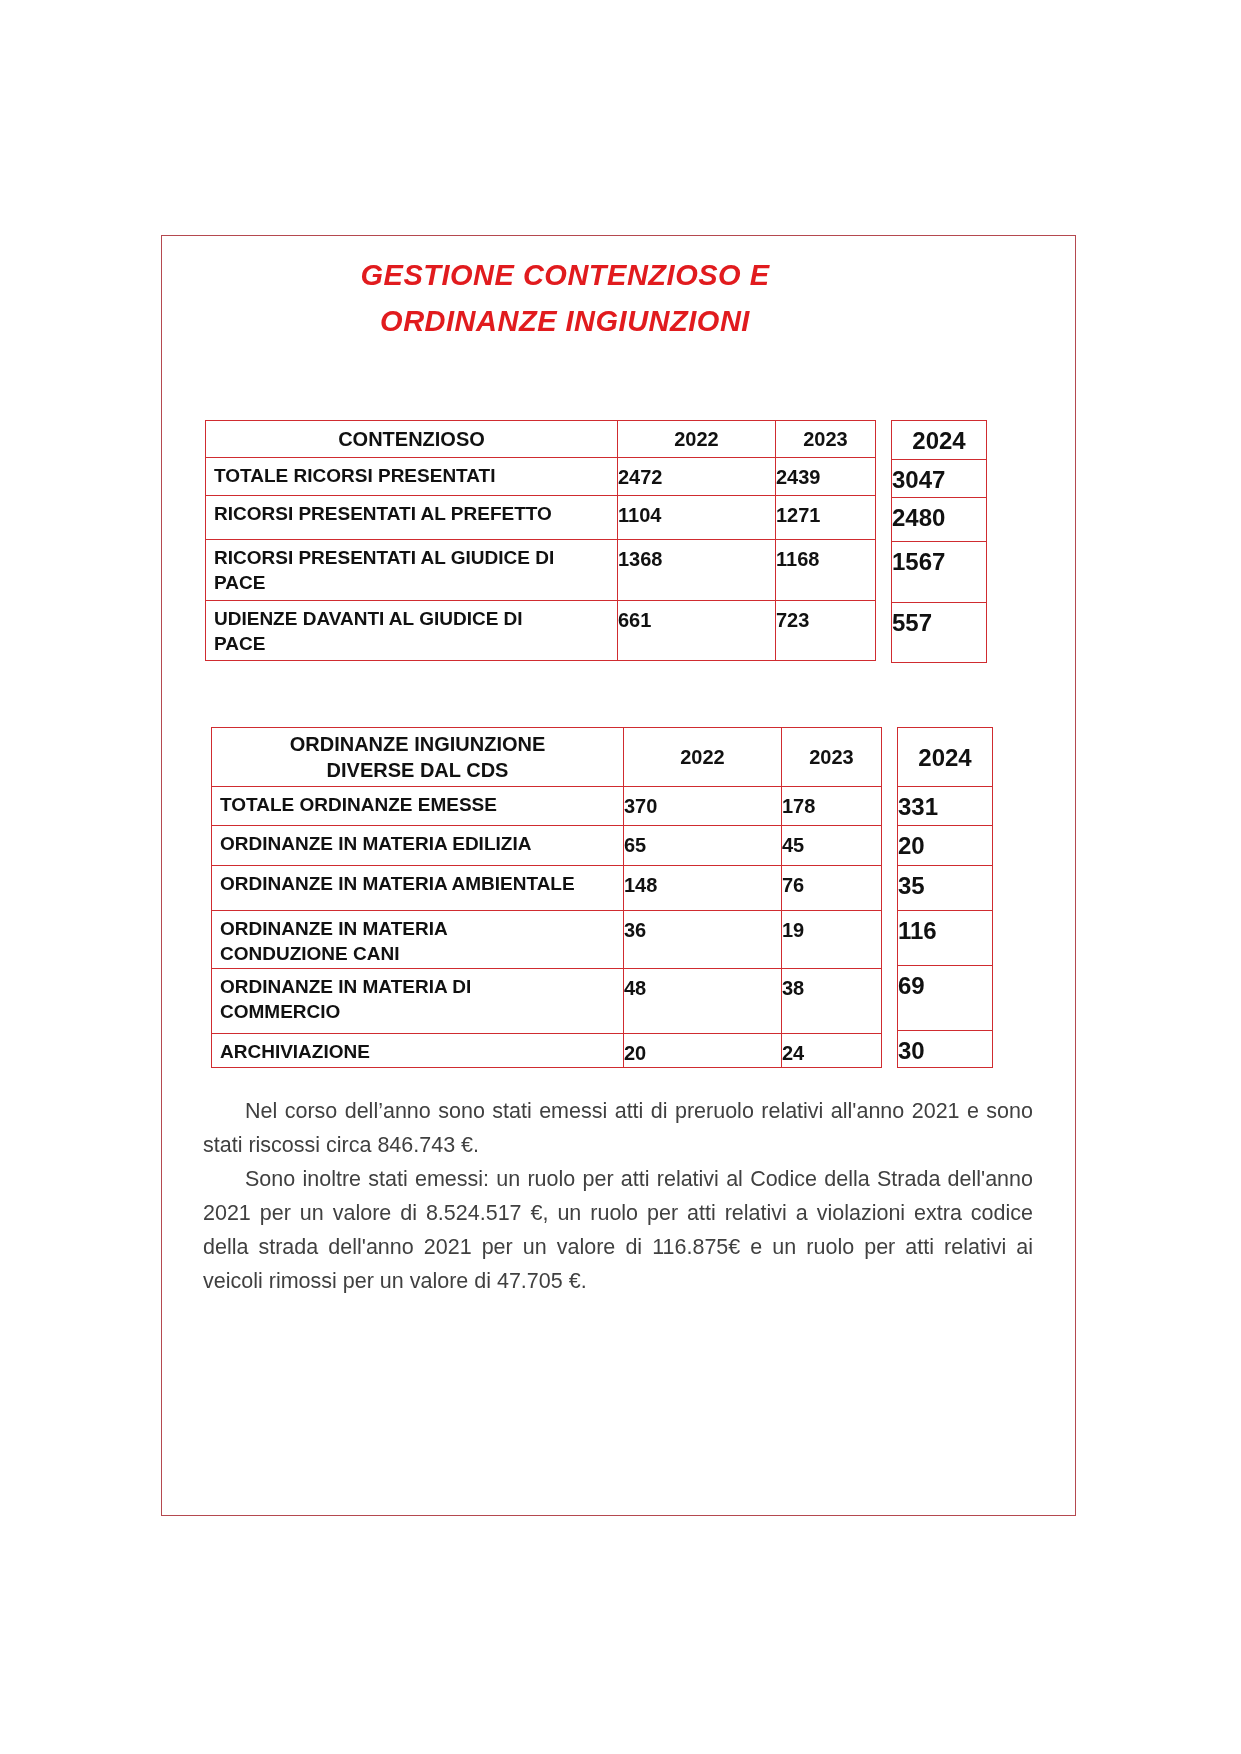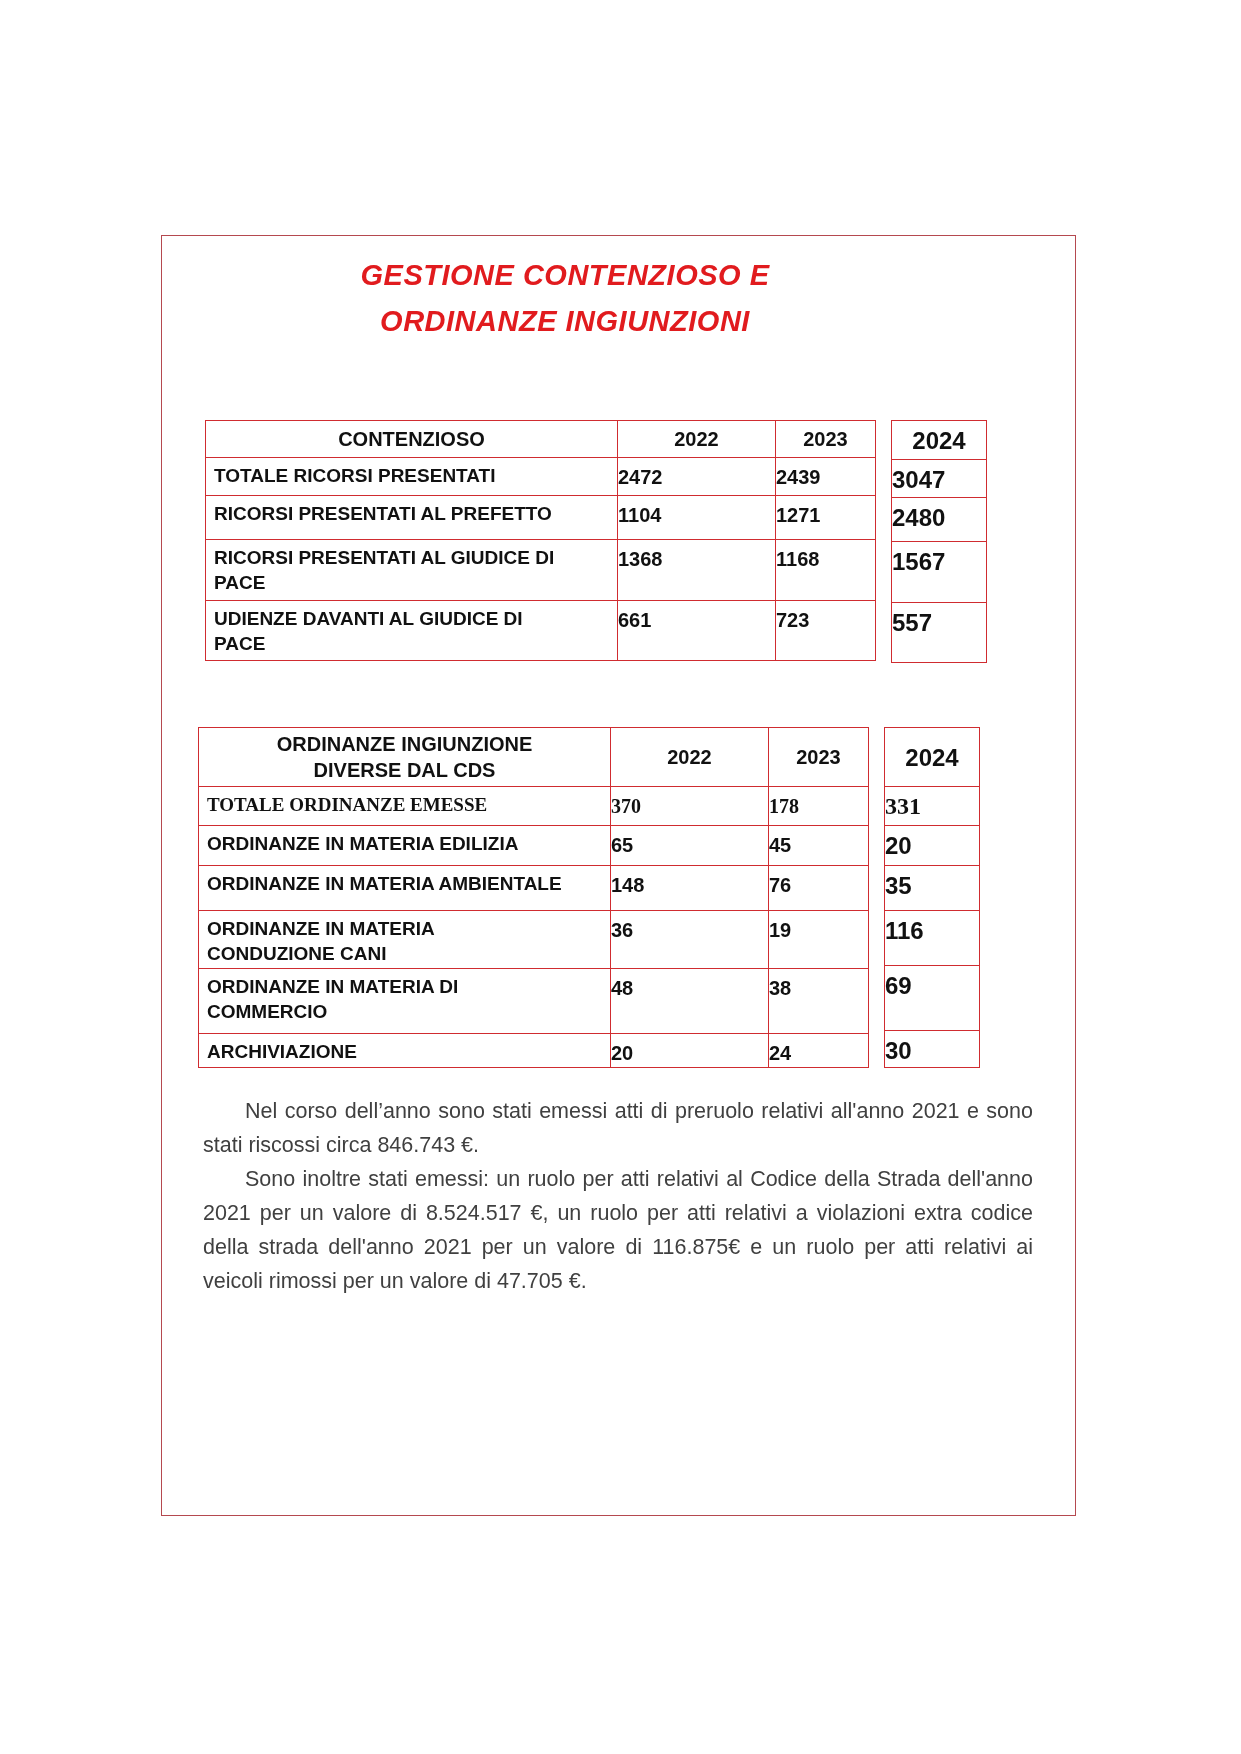--- a/index.html
+++ b/index.html
@@ -37,21 +37,21 @@
     font-size:29px;
     line-height:46px;
     letter-spacing:.5px;
   }
   .tbl-wrap{
     position:absolute;
     display:flex;
     align-items:flex-start;
   }
   .tbl-wrap.t1{left:205px;top:420px;}
-  .tbl-wrap.t2{left:198px;top:727px;}
+  .tbl-wrap.t2{left:211px;top:727px;}
   .gap{width:15px;flex:0 0 15px;}
   table{
     border-collapse:collapse;
     table-layout:fixed;
   }
   td,th{
     border:1.5px solid var(--tbl-border);
     font-weight:bold;
     font-size:20px;
     line-height:1.32;
@@ -79,21 +79,21 @@
   .main col.c-y2{width:100px;}
   .side col.c-s{width:95px;}
   
   .t1 thead tr{height:37px;margin-top:28px;}
   .t1 tbody tr:nth-child(1){height:38px;}
   .t1 tbody tr:nth-child(2){height:44px;}
   .t1 tbody tr:nth-child(3){height:61px;}
   .t1 tbody tr:nth-child(4){height:60px;}
   
   .t2 thead tr{height:59px;}
-  .t2 tbody tr:nth-child(1){height:39px;font-family:Liberation Serif, serif;}
+  .t2 tbody tr:nth-child(1){height:39px;}
   .t2 tbody tr:nth-child(2){height:40px;}
   .t2 tbody tr:nth-child(3){height:45px;}
   .t2 tbody tr:nth-child(4){height:55px;}
   .t2 tbody tr:nth-child(5){height:65px;}
   .t2 tbody tr:nth-child(6){height:33px;}
   .body-text{
     position:absolute;
     left:203px;top:1094px;
     width:830px;
   }

